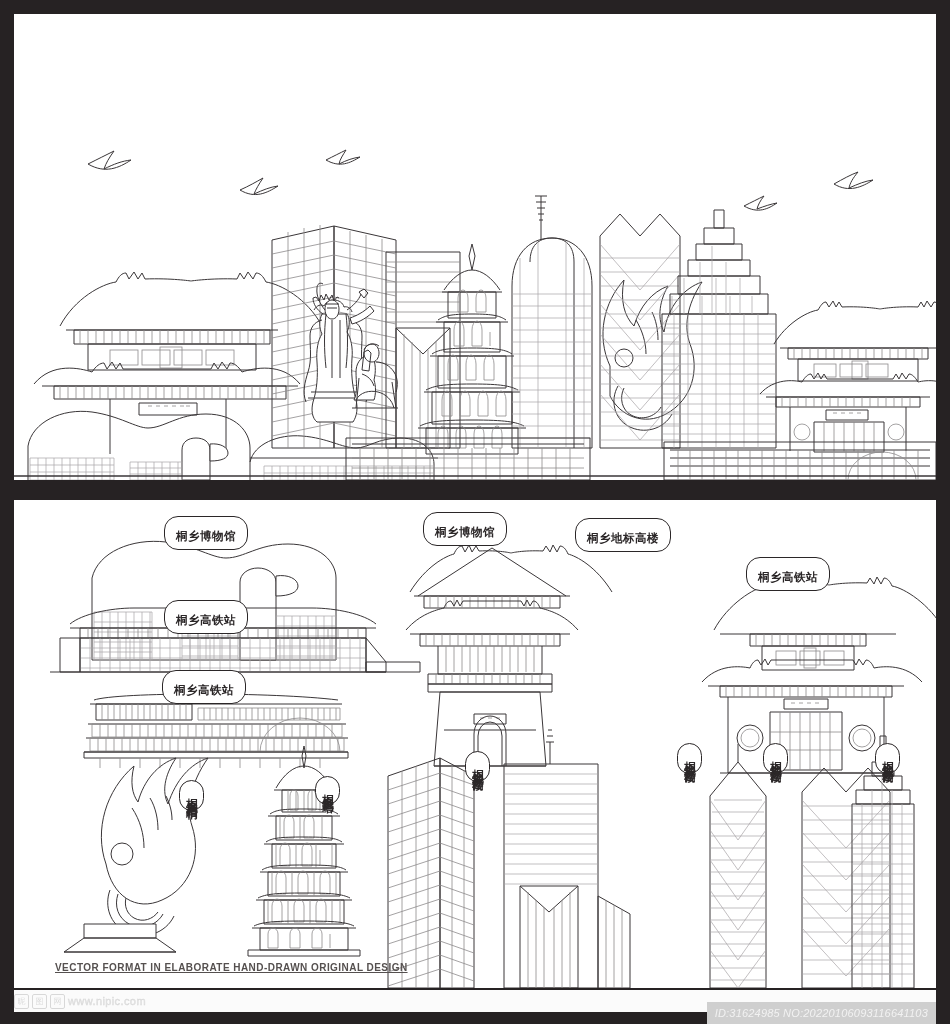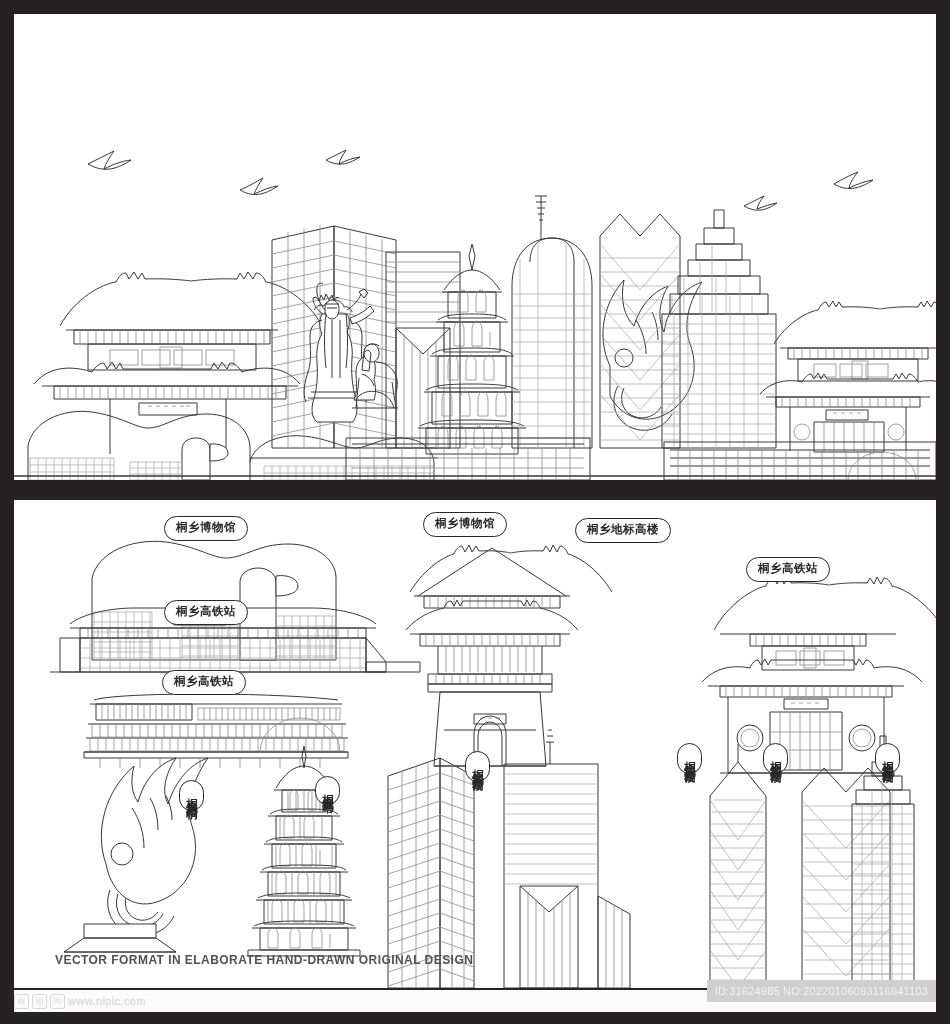--- a/index.html
+++ b/index.html
@@ -16,46 +16,46 @@
              font-family:"DejaVu Sans","Liberation Sans",sans-serif;}
   .hdr-sub{font-size:14.5px;line-height:18px;color:#4a4648;letter-spacing:2.4px;margin-top:4px;
            font-family:"Liberation Sans",sans-serif;}
 
   
   .art{position:absolute;left:0;top:0;width:100%;height:100%;display:block;}
 
   
   .pill{position:absolute;border:1.6px solid #2b2728;border-radius:14px;background:#ffffff;
         color:#2b2728;font-size:11.5px;line-height:1;letter-spacing:.5px;white-space:nowrap;
-        padding:5px 11px 6px;font-family:"DejaVu Sans","Liberation Sans",sans-serif;font-weight:700;}
+        padding:14px 11px 6px;font-family:"DejaVu Sans","Liberation Sans",sans-serif;font-weight:700;}
   .pill-v{position:absolute;border:1.6px solid #2b2728;border-radius:13px;background:#ffffff;
         color:#2b2728;font-size:11.5px;letter-spacing:2px;line-height:1.28;
         padding:8px 4px 9px;width:15px;text-align:center;
         writing-mode:vertical-rl;text-orientation:upright;
         font-family:"DejaVu Sans","Liberation Sans",sans-serif;font-weight:700;}
 
   
   .cap{position:absolute;left:55px;top:952px;}
   .cap-cn{font-size:22px;line-height:26px;color:#2b2728;letter-spacing:1px;
           font-family:"DejaVu Sans","Liberation Sans",sans-serif;}
-  .cap-en{font-size:12px;line-height:12px;color:#55504f;letter-spacing:.45px;margin-top:2px;
-          font-family:"Liberation Sans",sans-serif;font-weight:700;}
+  .cap-en{font-size:10px;line-height:12px;color:#55504f;letter-spacing:.45px;margin-top:10px;
+          font-family:"Liberation Sans",sans-serif;font-weight:700;text-decoration:underline;}
 
   
   #footer{position:absolute;left:14px;top:990px;width:922px;height:22px;background:#fbfbfb;}
   .wm{position:absolute;left:14px;top:990px;height:22px;display:flex;align-items:center;gap:3px;
       opacity:.78;}
   .wm-box{width:13px;height:13px;border:1.4px solid #cfcfcf;border-radius:2px;
           display:flex;align-items:center;justify-content:center;color:#d4d4d4;font-size:8px;
           font-family:"DejaVu Sans",sans-serif;}
   .wm-txt{font-size:11px;color:#dedede;letter-spacing:.4px;
           font-family:"Liberation Sans",sans-serif;-webkit-text-stroke:0.4px #cfcfcf;}
-  #idbar{position:absolute;right:14px;top:980px;height:22px;background:#cfcfcf;color:#f2f2f2;
+  #idbar{position:absolute;right:14px;top:1002px;height:22px;background:#cfcfcf;color:#f2f2f2;
          font-size:11px;line-height:22px;padding:0 8px;letter-spacing:.2px;
-         font-family:"Liberation Sans",sans-serif;}
+         font-family:"Liberation Sans",sans-serif;font-style:italic;}
 
   svg .ln{fill:none;stroke:#3a3638;stroke-width:1;vector-effect:non-scaling-stroke;}
   svg .lnf{fill:#ffffff;stroke:#3a3638;stroke-width:1;vector-effect:non-scaling-stroke;}
   svg .th{fill:none;stroke:#8d8a8c;stroke-width:.8;vector-effect:non-scaling-stroke;}
   svg .gr{fill:none;stroke:#a7a4a6;stroke-width:.7;vector-effect:non-scaling-stroke;}
   svg .gnd{fill:none;stroke:#3a3638;stroke-width:1.4;vector-effect:non-scaling-stroke;}
 </style>
 </head>
 <body>
 

